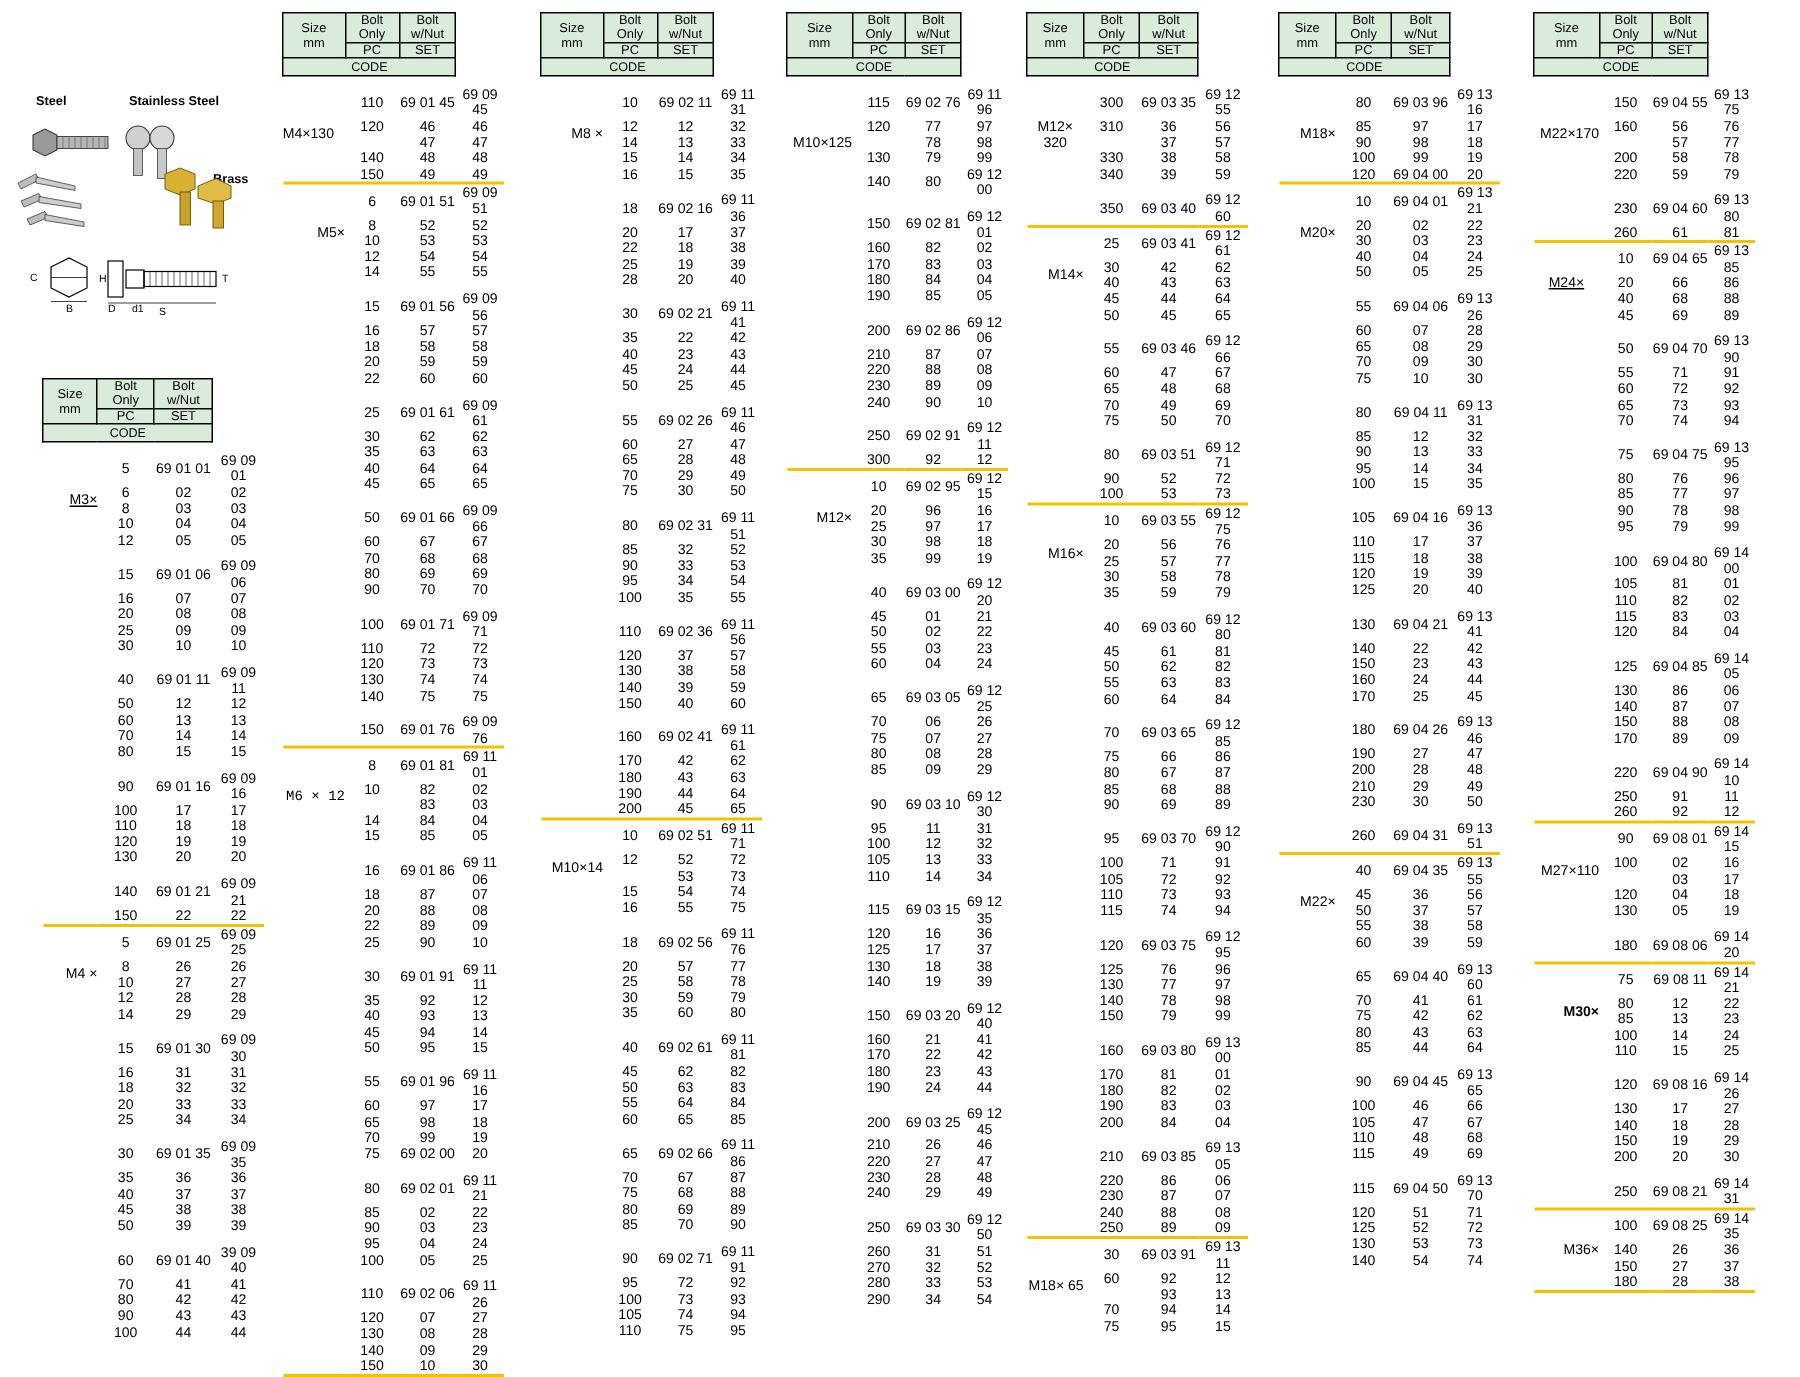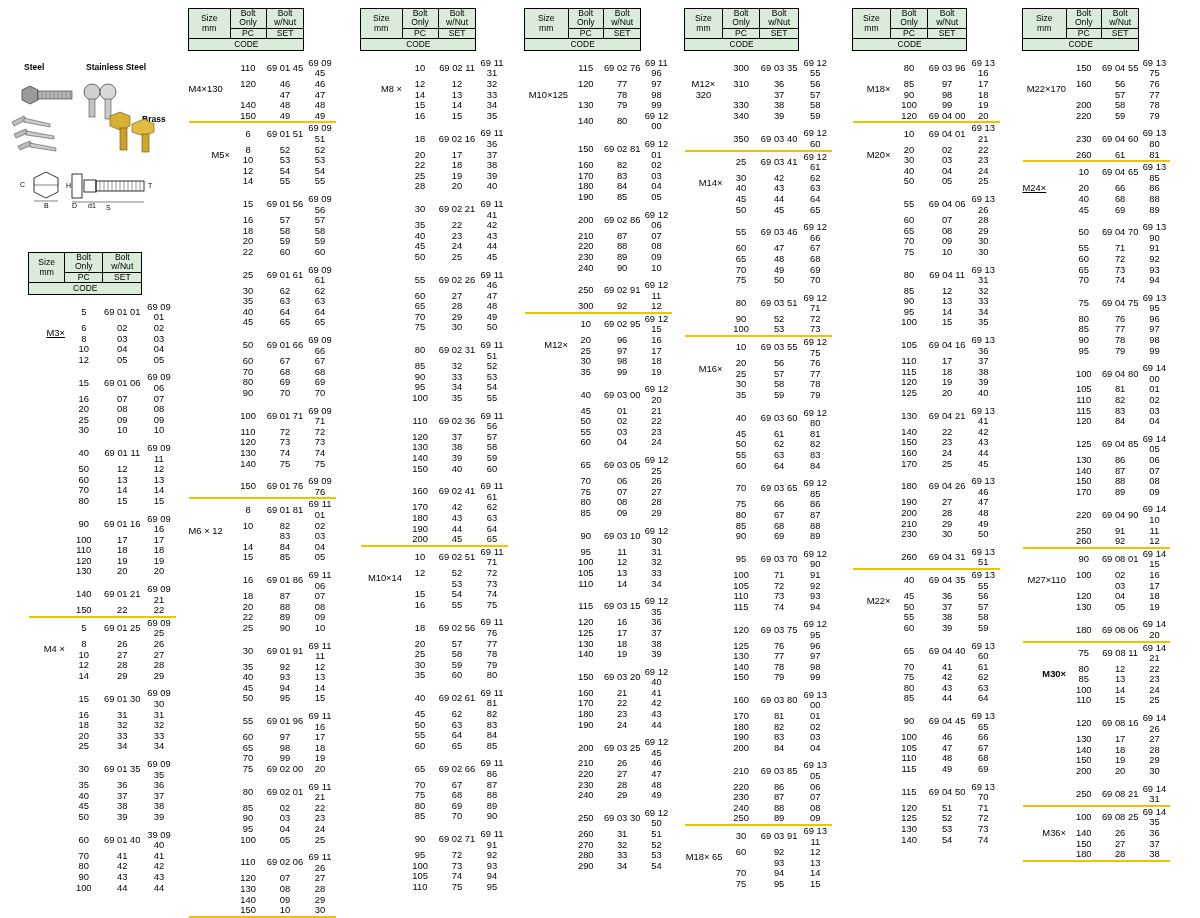--- a/index.html
+++ b/index.html
@@ -666,21 +666,21 @@
             </td>
             <td class="c-len">150</td>
             <td class="c-a">69 01 76</td>
             <td class="c-b">69 09 76</td>
           </tr>
           <tr class="rule">
             <td colspan="4"></td>
           </tr>
           <tr class="data">
             <td class="c-size" rowspan="5" style="width: 30px;">
-              <div style="display:flex;align-items:center;height:100%;">
+              <div style="display:flex;align-items:center;justify-content:flex-end;height:100%;font-family:Liberation Mono, monospace;">
                 <span class="sizecell">M6 × 12</span>
               </div>
             </td>
             <td class="c-len">8</td>
             <td class="c-a">69 01 81</td>
             <td class="c-b">69 11 01</td>
           </tr>
           <tr class="data">
             <td class="c-len">10</td>
             <td class="c-a">82</td>
@@ -2562,21 +2562,21 @@
           <tr class="data">
             <td class="c-len">260</td>
             <td class="c-a">61</td>
             <td class="c-b">81</td>
           </tr>
           <tr class="rule">
             <td colspan="4"></td>
           </tr>
           <tr class="data">
             <td class="c-size" rowspan="4" style="width: 30px;">
-              <div style="display:flex;align-items:center;justify-content:flex-start;height:100%;text-decoration:underline;">
+              <div style="display:flex;align-items:center;justify-content:center;height:100%;text-decoration:underline;">
                 <span class="sizecell">M24×</span>
               </div>
             </td>
             <td class="c-len">10</td>
             <td class="c-a">69 04 65</td>
             <td class="c-b">69 13 85</td>
           </tr>
           <tr class="data">
             <td class="c-len">20</td>
             <td class="c-a">66</td>

